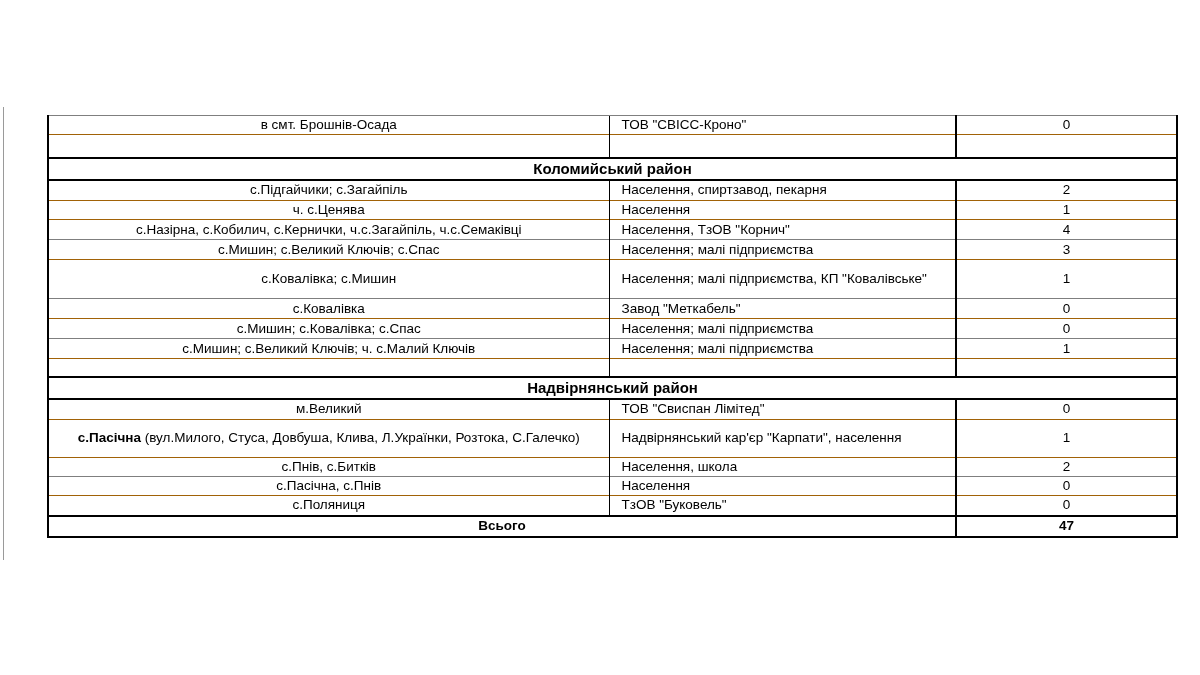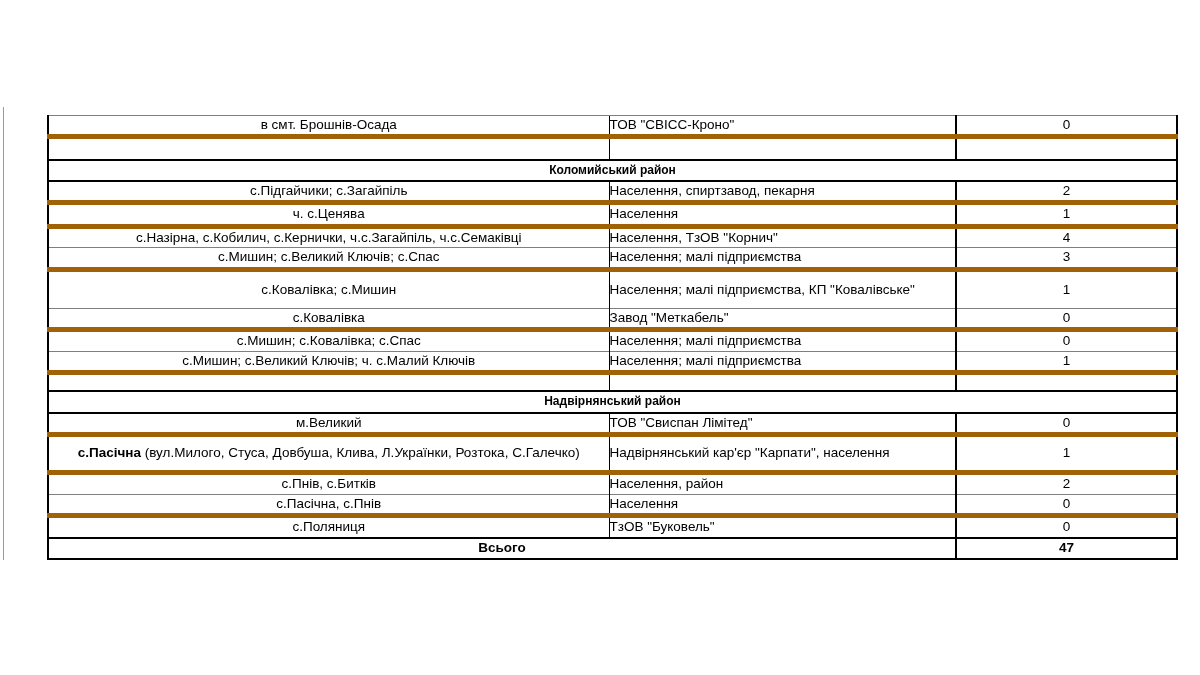--- a/index.html
+++ b/index.html
@@ -32,34 +32,34 @@
     border-collapse: collapse;
     table-layout: fixed;
     font-size: 13.5px;
     line-height: 1.22;
     border-left: 2px solid #000;
     border-right: 2px solid #000;
     border-bottom: 2px solid #000;
     border-top: 1px solid #7f7f7f;
   }
   td {
-    padding: 1px 0;
+    padding: 1px 12px;
     vertical-align: middle;
     overflow: hidden;
   }
   td.c1 { text-align: center; }
   td.c2 { text-align: left; border-left: 1px solid #000; }
   td.c3 { text-align: center; border-left: 2px solid #000; }
-  tr.bt-thin  > td { border-top: 5px solid #a16207; }
+  tr.bt-thin  > td { border-top: 1px solid #a16207; }
   tr.bt-gray  > td { border-top: 1px solid #7f7f7f; }
   tr.bt-thick > td { border-top: 2px solid #000; }
   td.section {
     text-align: center;
     font-weight: bold;
-    font-size: 12px;
+    font-size: 15px;
   }
   tr.total-row td {
     font-weight: bold;
     text-align: center;
     border-radius: 7px;
   }
   .b { font-weight: bold; }
 </style>
 </head>
 <body>
@@ -140,21 +140,21 @@
         <td class="c2">ТОВ "Свиспан Лімітед"</td>
         <td class="c3">0</td>
       </tr>
       <tr class="bt-thin" style="height:38px">
         <td class="c1"><span class="b">с.Пасічна</span><span> (вул.Милого, Стуса, Довбуша, Клива, Л.Українки, Розтока, С.Галечко)</span></td>
         <td class="c2">Надвірнянський кар'єр "Карпати", населення</td>
         <td class="c3">1</td>
       </tr>
       <tr class="bt-thin" style="height:19px">
         <td class="c1">с.Пнів, с.Битків</td>
-        <td class="c2">Населення, район</td>
+        <td class="c2">Населення, школа</td>
         <td class="c3">2</td>
       </tr>
       <tr class="bt-gray" style="height:19px">
         <td class="c1">с.Пасічна, с.Пнів</td>
         <td class="c2">Населення</td>
         <td class="c3">0</td>
       </tr>
       <tr class="bt-thin" style="height:19px">
         <td class="c1">с.Поляниця</td>
         <td class="c2">ТзОВ "Буковель"</td>

